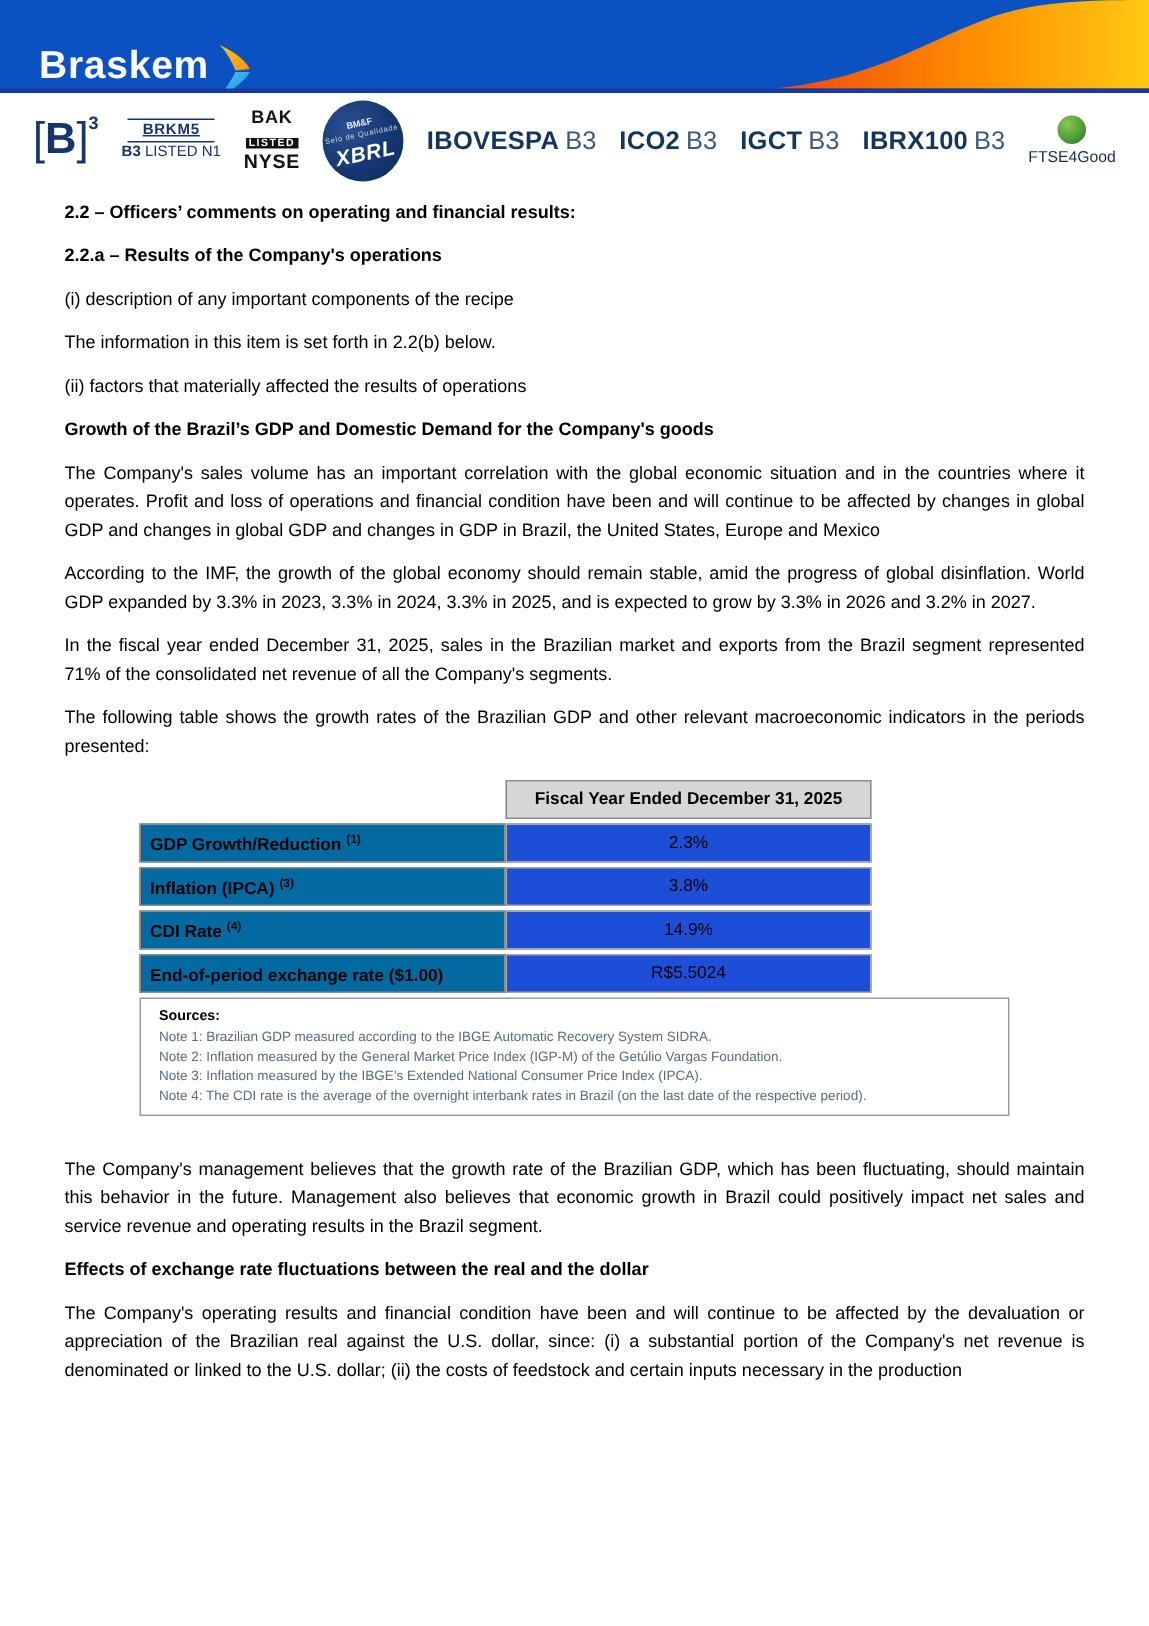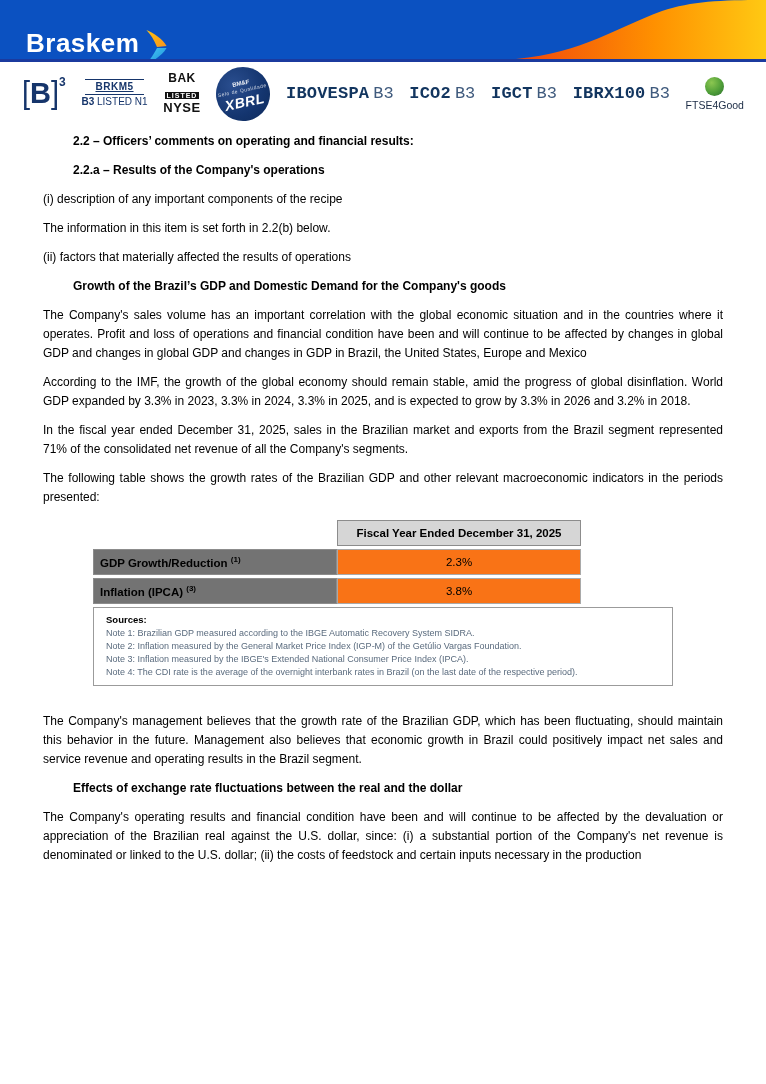--- a/index.html
+++ b/index.html
@@ -59,56 +59,56 @@
     background: radial-gradient(circle at 35% 30%, #2a4e8f 0%, #14356f 60%, #0e2a5a 100%);
     transform: rotate(-12deg);
     color: #fff; display: flex; flex-direction: column;
     align-items: center; justify-content: center;
     text-align: center; line-height: 1;
   }
   .xbrl .small { font-size: 6px; font-weight: bold; opacity: 0.9; margin-bottom: 2px; }
   .xbrl .curve { font-size: 5px; opacity: 0.75; margin-bottom: 2px; letter-spacing: 0.5px; }
   .xbrl .big { font-size: 14px; font-weight: bold; font-style: italic; letter-spacing: 0.5px; }
 
-  .index-logo { display: flex; align-items: baseline; gap: 4px; white-space: nowrap; font-family: Liberation Mono, monospace; }
+  .index-logo { display: flex; align-items: baseline; gap: 4px; white-space: nowrap; }
   .index-logo .nm { font-size: 17px; font-weight: bold; color: #12355f; letter-spacing: 0.2px; }
   .index-logo .sfx { font-size: 17px; font-weight: 500; color: #3f5a7d; }
 
   .ftse { text-align: center; line-height: 1; }
   .ftse .globe {
     width: 19px; height: 19px; border-radius: 50%;
     background: radial-gradient(circle at 35% 30%, #8cc751 0%, #4f9e38 55%, #2c6e2f 100%);
     margin: 0 auto 4px;
   }
   .ftse .txt { font-size: 10.5px; color: #1b2b45; }
 
   
   .content { padding: 7px 43px 0 43px; }
   .content p { font-size: 12px; line-height: 19px; margin: 0 0 10px; text-align: justify; }
-  .content p.hd { font-weight: bold; text-align: left; margin-left: 30px; }
+  .content p.hd { font-weight: bold; text-align: left; }
 
   
   .table-wrap { margin: 0 0 0 50px; width: 580px; }
   table.macro {
     border-collapse: separate; border-spacing: 0 3px;
     width: 488px; table-layout: fixed;
   }
   table.macro td, table.macro th { height: 26px; font-size: 11.5px; }
   table.macro .ghost { background: transparent; border: none; }
   table.macro th.colhead {
     background: #d6d6d6; border: 1px solid #8c8c8c;
     font-weight: bold; text-align: center; color: #000;
   }
   table.macro td.lbl {
-    background: #737373; border: 1px solid #8c8c8c;
+    background: #0369a1; border: 1px solid #8c8c8c;
     font-weight: bold; padding-left: 6px; text-align: left;
   }
   table.macro td.lbl sup { font-size: 8px; font-weight: bold; }
   table.macro td.val {
-    background: #f97316; border: 1px solid #a9a9a9; text-align: center;
+    background: #1d4ed8; border: 1px solid #a9a9a9; text-align: center;
   }
 
   .sources {
     border: 1px solid #9b9b9b; background: #fff;
     margin-top: 0px; padding: 5px 12px 6px;
   }
   .sources .src-title { font-size: 9.5px; font-weight: bold; color: #000; line-height: 14px; }
   .sources .src-note { font-size: 9px; color: #5a6b7e; line-height: 13px; }
 
   .after-table { margin-top: 26px !important; }
@@ -201,40 +201,48 @@
 
 <div class="content">
 
   <p class="hd">2.2 – Officers’ comments on operating and financial results:</p>
   <p class="hd">2.2.a – Results of the Company's operations</p>
   <p>(i) description of any important components of the recipe</p>
   <p>The information in this item is set forth in 2.2(b) below.</p>
   <p>(ii) factors that materially affected the results of operations</p>
   <p class="hd">Growth of the Brazil’s GDP and Domestic Demand for the Company's goods</p>
   <p>The Company's sales volume has an important correlation with the global economic situation and in the countries where it operates. Profit and loss of operations and financial condition have been and will continue to be affected by changes in global GDP and changes in global GDP and changes in GDP in Brazil, the United States, Europe and Mexico</p>
-  <p>According to the IMF, the growth of the global economy should remain stable, amid the progress of global disinflation. World GDP expanded by 3.3% in 2023, 3.3% in 2024, 3.3% in 2025, and is expected to grow by 3.3% in 2026 and 3.2% in 2018.</p>
+  <p>According to the IMF, the growth of the global economy should remain stable, amid the progress of global disinflation. World GDP expanded by 3.3% in 2023, 3.3% in 2024, 3.3% in 2025, and is expected to grow by 3.3% in 2026 and 3.2% in 2027.</p>
   <p>In the fiscal year ended December 31, 2025, sales in the Brazilian market and exports from the Brazil segment represented 71% of the consolidated net revenue of all the Company's segments.</p>
   <p>The following table shows the growth rates of the Brazilian GDP and other relevant macroeconomic indicators in the periods presented:</p>
 
   <div class="table-wrap">
     <table class="macro">
       <thead>
         <tr>
           <td class="ghost"></td>
           <th class="colhead">Fiscal Year Ended December 31, 2025</th>
         </tr>
       </thead>
       <tbody>
         <tr>
           <td class="lbl"><span>GDP Growth/Reduction </span><sup>(1)</sup></td>
           <td class="val">2.3%</td>
         </tr>
         <tr>
           <td class="lbl"><span>Inflation (IPCA) </span><sup>(3)</sup></td>
           <td class="val">3.8%</td>
+        </tr>
+        <tr>
+          <td class="lbl"><span>CDI Rate </span><sup>(4)</sup></td>
+          <td class="val">14.9%</td>
+        </tr>
+        <tr>
+          <td class="lbl"><span>End-of-period exchange rate ($1.00)</span><sup></sup></td>
+          <td class="val">R$5.5024</td>
         </tr>
       </tbody>
     </table>
 
     <div class="sources">
       <div class="src-title">Sources:</div>
       <div class="src-note">Note 1: Brazilian GDP measured according to the IBGE Automatic Recovery System SIDRA.</div>
       <div class="src-note">Note 2: Inflation measured by the General Market Price Index (IGP-M) of the Getúlio Vargas Foundation.</div>
       <div class="src-note">Note 3: Inflation measured by the IBGE's Extended National Consumer Price Index (IPCA).</div>
       <div class="src-note">Note 4: The CDI rate is the average of the overnight interbank rates in Brazil (on the last date of the respective period).</div>

